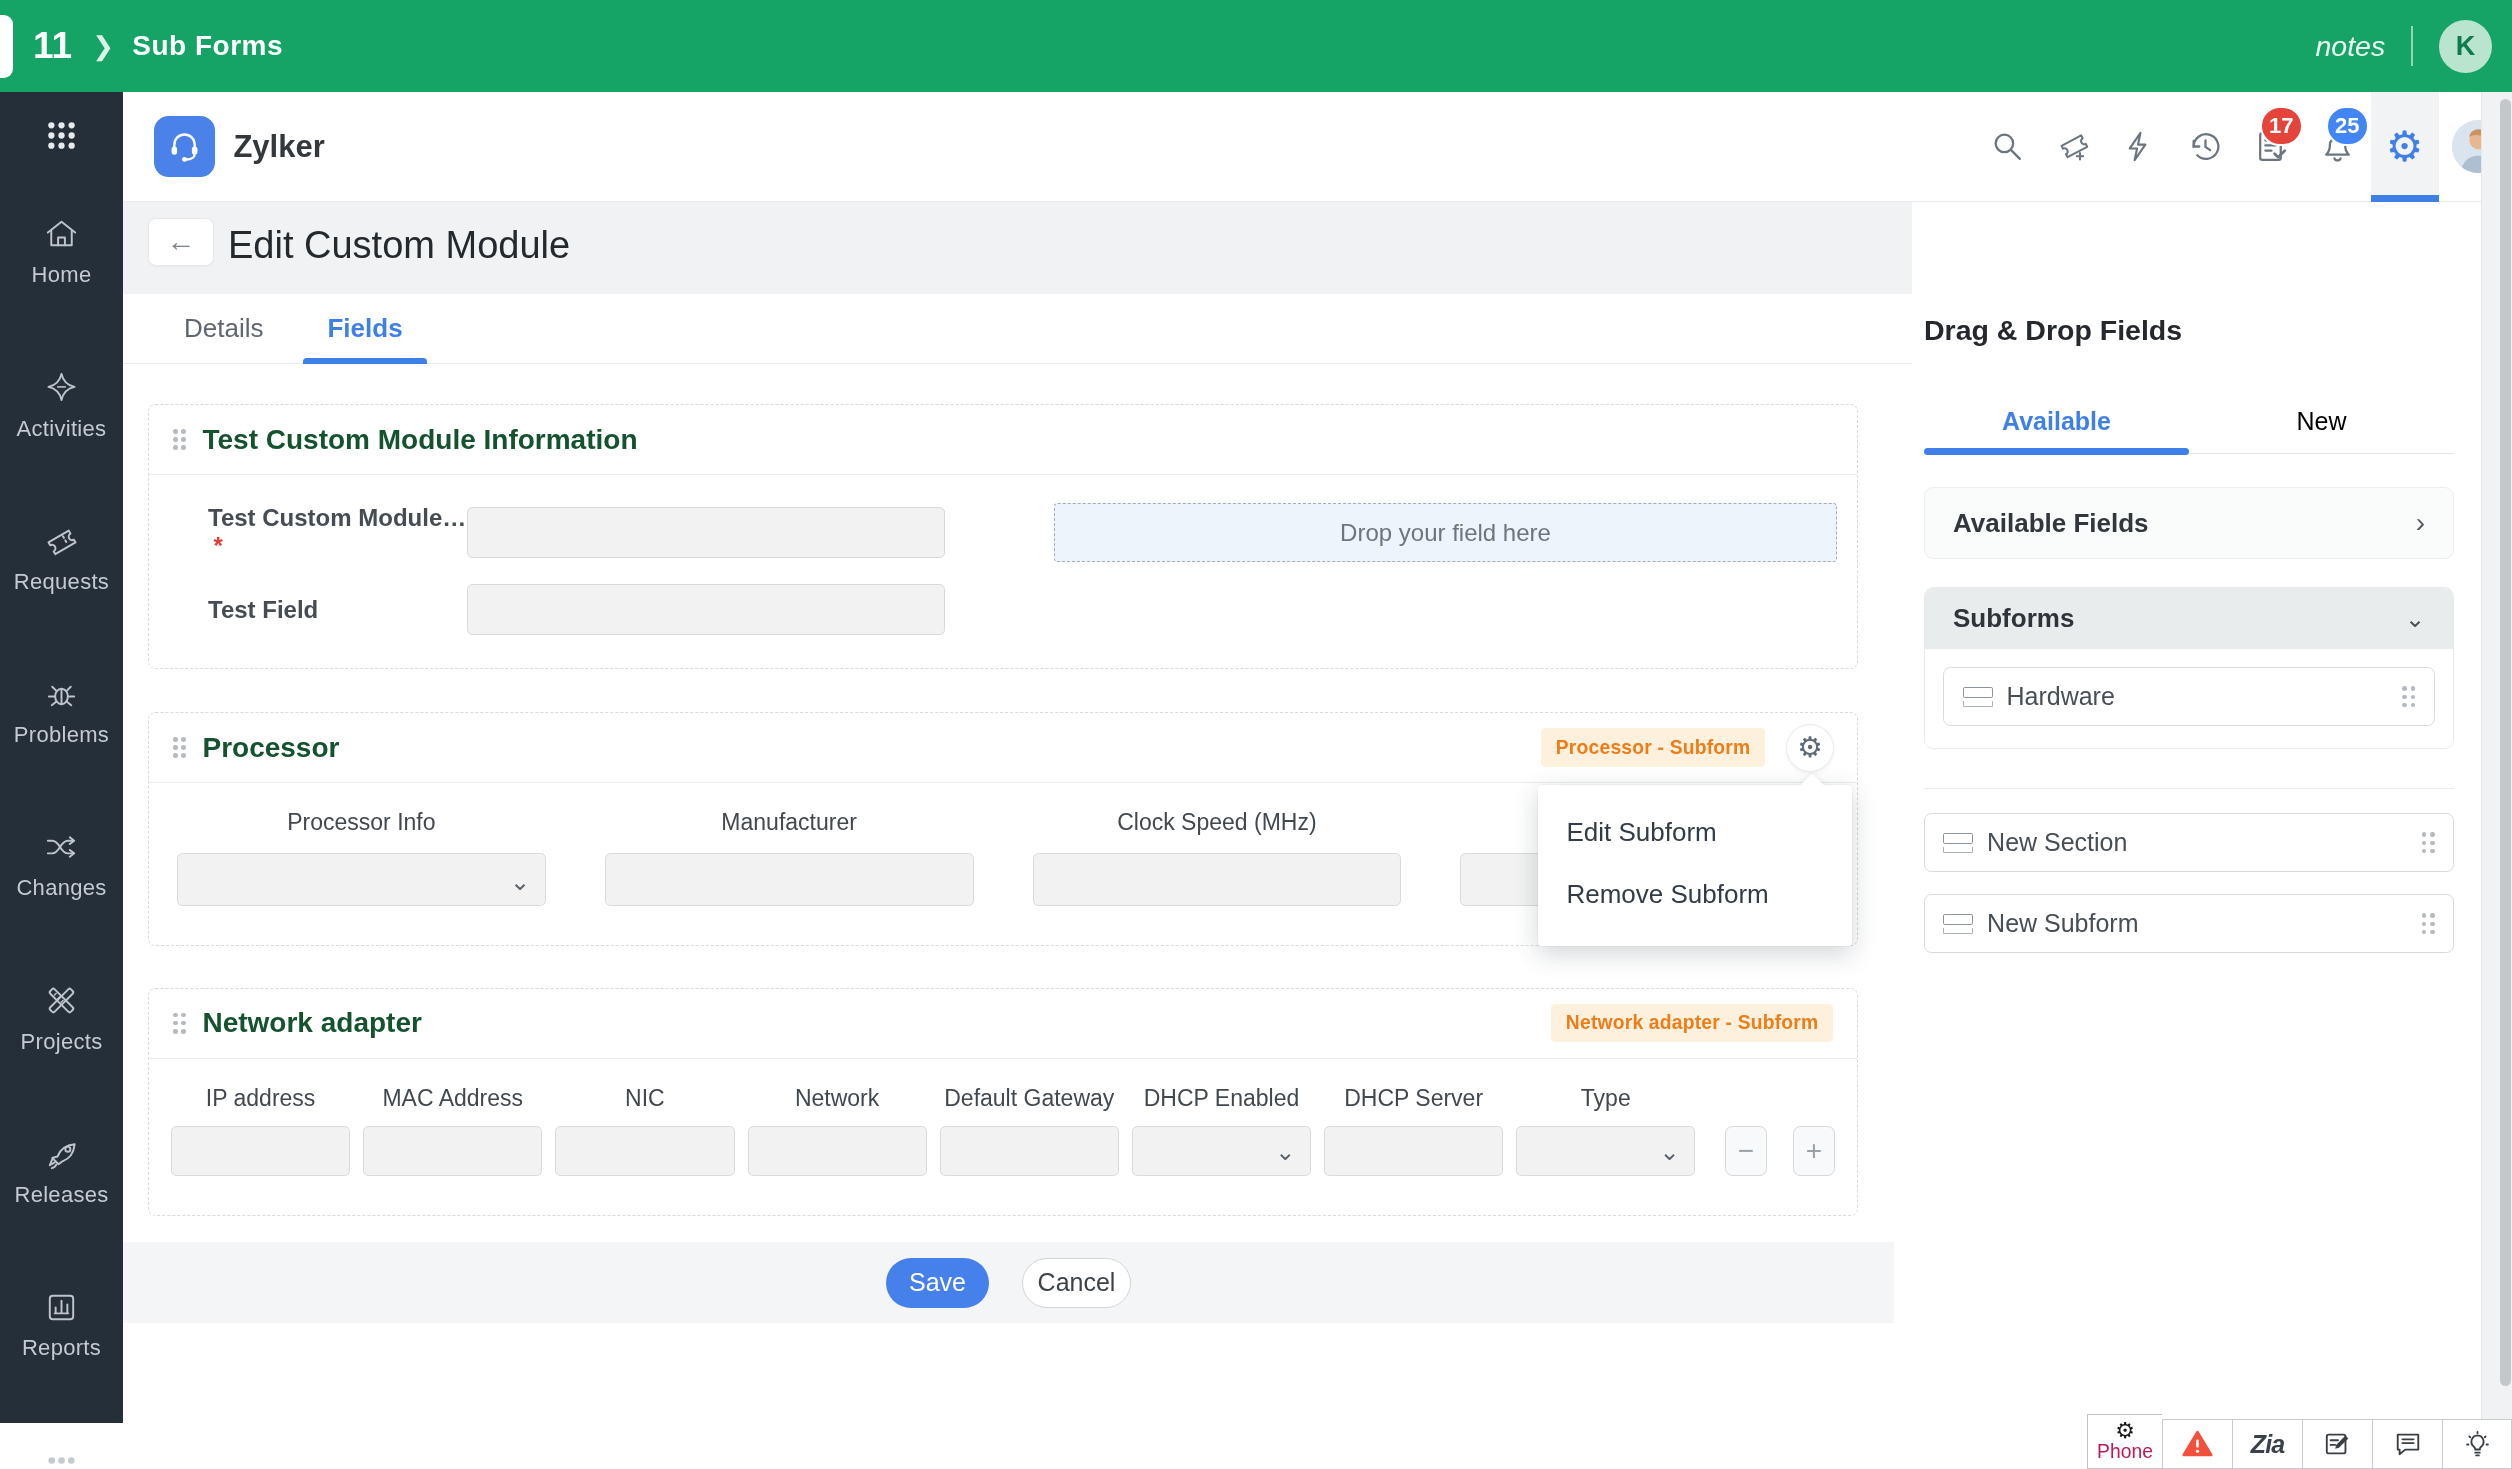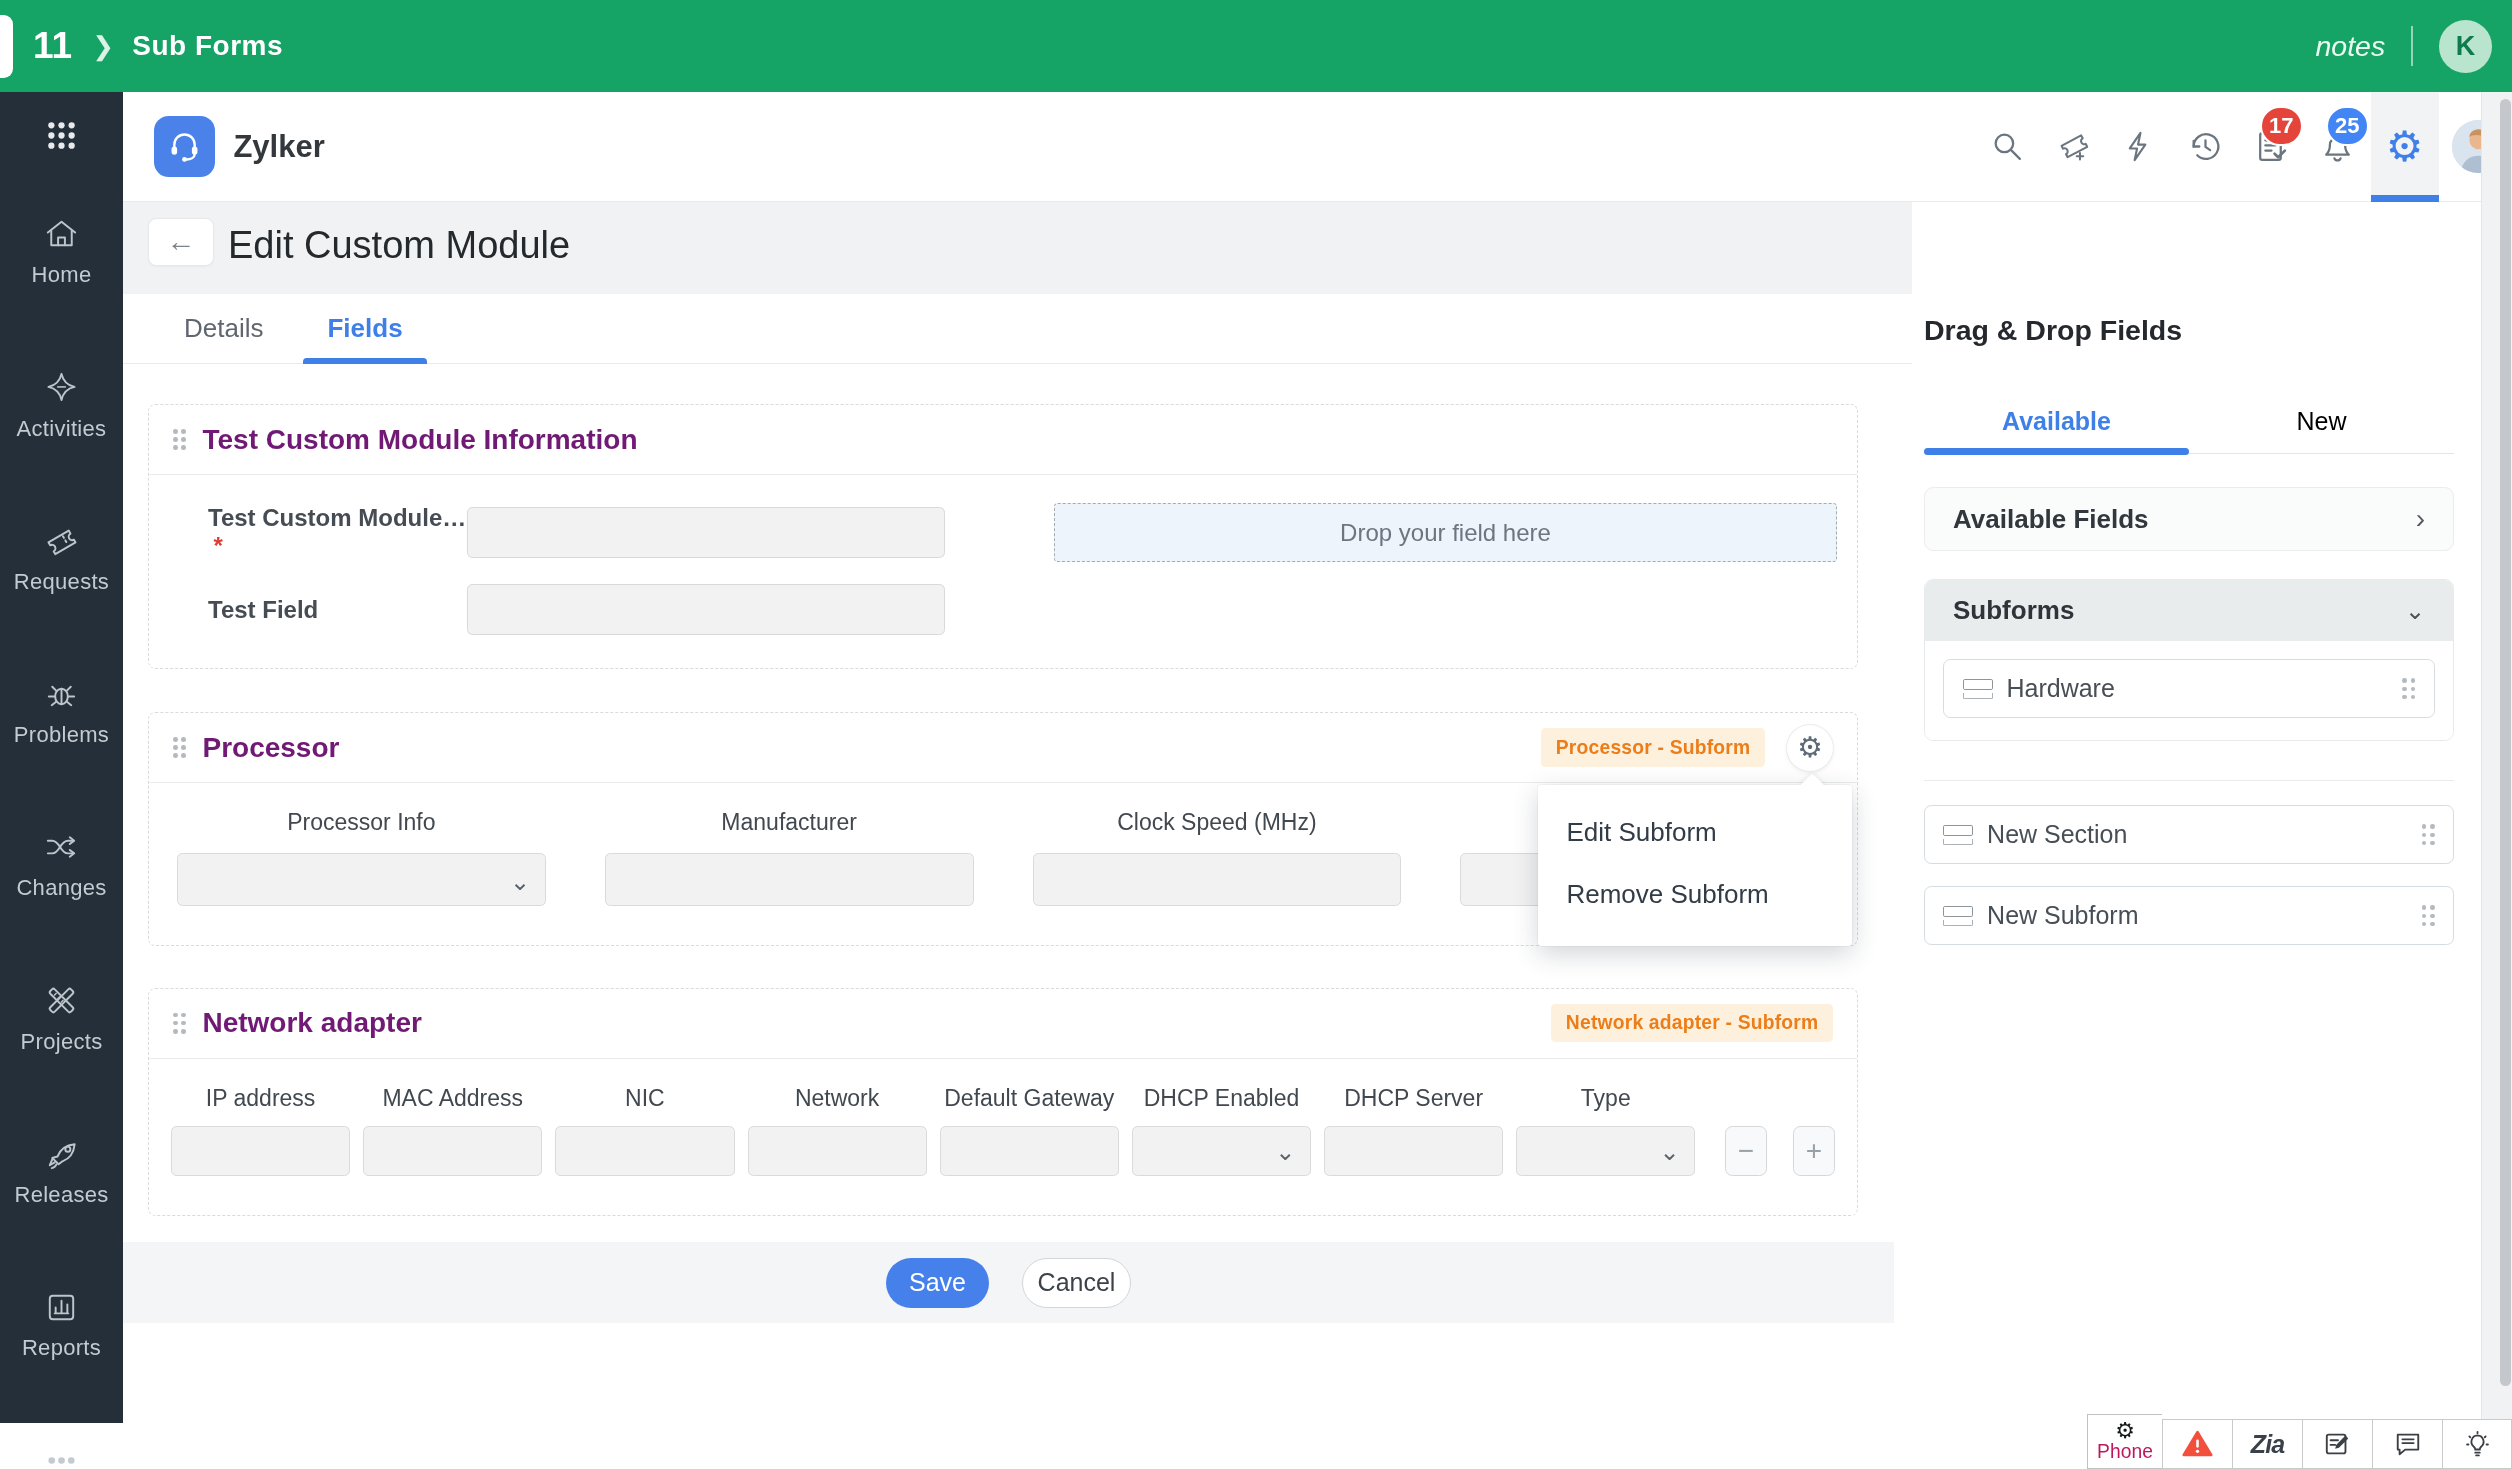--- a/index.html
+++ b/index.html
@@ -65,21 +65,21 @@
   .mtab { font-size:26px; color:#5f6670; margin-right:64px; height:70px; display:flex; align-items:center;
     position:relative; cursor:pointer; }
   .mtab.active { color:#3f7fe8; font-weight:600; }
   .mtab.active::after { content:""; position:absolute; left:-24px; right:-24px; bottom:0; height:5.5px;
     background:#3f7fe8; border-radius:3.7px 3.7px 0 0; }
 
   .formarea { padding:40px 18.4px 0 25px; }
 
   .section { border:1.8px dashed #d9dadb; border-radius:7.4px; width:1710px; background:#fff; position:relative; }
   .sec-head { height:70px; display:flex; align-items:center; padding:0 24px; border-bottom:0.9px solid #ebecec; }
-  .sec-title { font-size:28px; font-weight:700; color:#701a75; margin-left:16.6px; }
+  .sec-title { font-size:28px; font-weight:700; color:#14532d; margin-left:16.6px; }
   .handle { display:grid; grid-template-columns:repeat(2,4.6px); grid-gap:3.7px; }
   .handle i { width:4.6px; height:4.6px; border-radius:50%; background:#b4bac0; }
   .badge { margin-left:auto; background:#fdf1dd; color:#ec7d18; font-weight:700; font-size:19.3px;
     padding:8.3px 14.7px; border-radius:4.6px; letter-spacing:0.2px; }
   .gearbtn { width:46px; height:46px; border-radius:50%; background:#fff; margin-left:22px;
     display:flex; align-items:center; justify-content:center; font-size:28.5px; color:#5f6b76;
     box-shadow:0 0 0 0.9px #e8eaec, 0 1.8px 5.5px rgba(0,0,0,.08); cursor:pointer; position:relative; z-index:60; }
 
   
   .sec1-body { position:relative; padding:29px 20px 33px 59px; }
@@ -127,21 +127,21 @@
   
   .panel { position:absolute; left:1913px; top:202px; width:600px; bottom:0; background:#fff;
     padding:0 59px 0 11px; }
   .panel-title { margin-top:112px; font-size:28.5px; font-weight:800; color:#25292e; }
   .ptabs { margin-top:42px; display:flex; border-bottom:1.8px solid #e3e5e7; }
   .ptab { flex:1; height:64px; display:flex; align-items:center; justify-content:center; font-size:25px;
     color:#000000; position:relative; cursor:pointer; }
   .ptab.active { color:#3f7fe8; font-weight:600; }
   .ptab.active::after { content:""; position:absolute; left:0; right:0; bottom:-1.8px; height:6.4px;
     background:#3f7fe8; border-radius:3.7px; }
-  .af-card { margin-top:33px; height:64px; border:0.9px solid #ececee; background:#fafbfb; border-radius:9.2px;
+  .af-card { margin-top:33px; height:72px; border:0.9px solid #ececee; background:#fafbfb; border-radius:9.2px;
     display:flex; align-items:center; padding:0 28px; cursor:pointer; }
   .af-card .t { font-size:26px; font-weight:700; color:#31373d; }
   .af-card .chev { margin-left:auto; font-size:28px; color:#545b62; }
   .sf-box { margin-top:28px; border:0.9px solid #e7eaec; border-radius:9.2px; overflow:hidden; }
   .sf-head { height:61px; background:#e9eced; display:flex; align-items:center; padding:0 28px; cursor:pointer; }
   .sf-head .t { font-size:26px; font-weight:700; color:#2e343a; }
   .sf-head .chev { margin-left:auto; font-size:24px; color:#4a5158; }
   .sf-body { padding:18.4px 18.4px 22px; background:#fff; }
   .drag-item { height:59px; border:0.9px solid #d6dbdf; border-radius:7.4px; background:#fff; display:flex;
     align-items:center; padding:0 18.4px; cursor:grab; }

